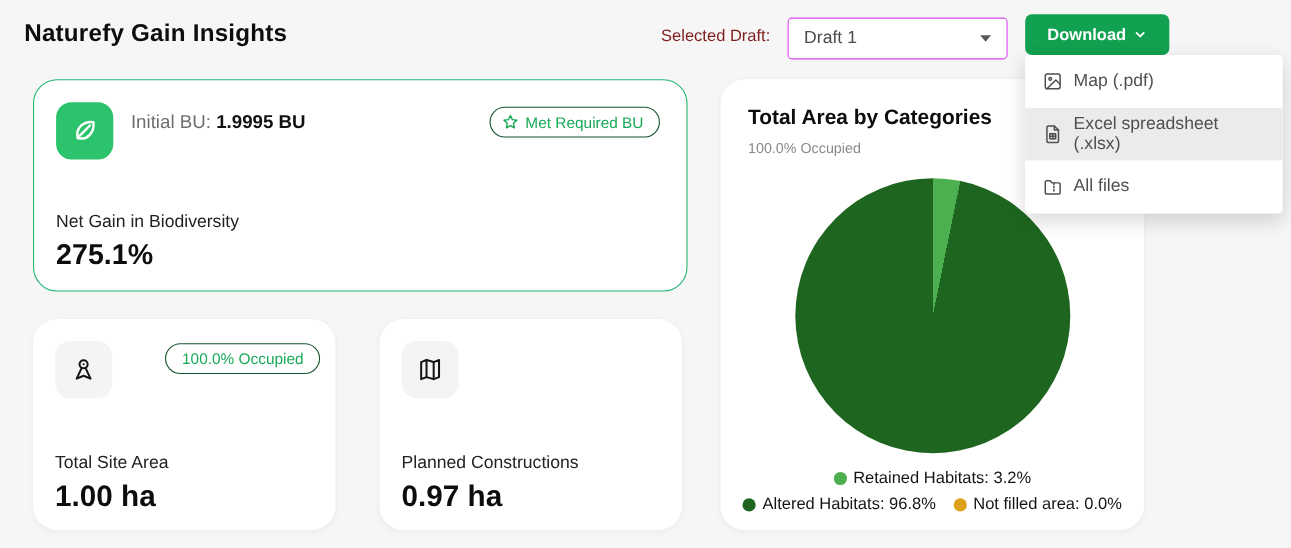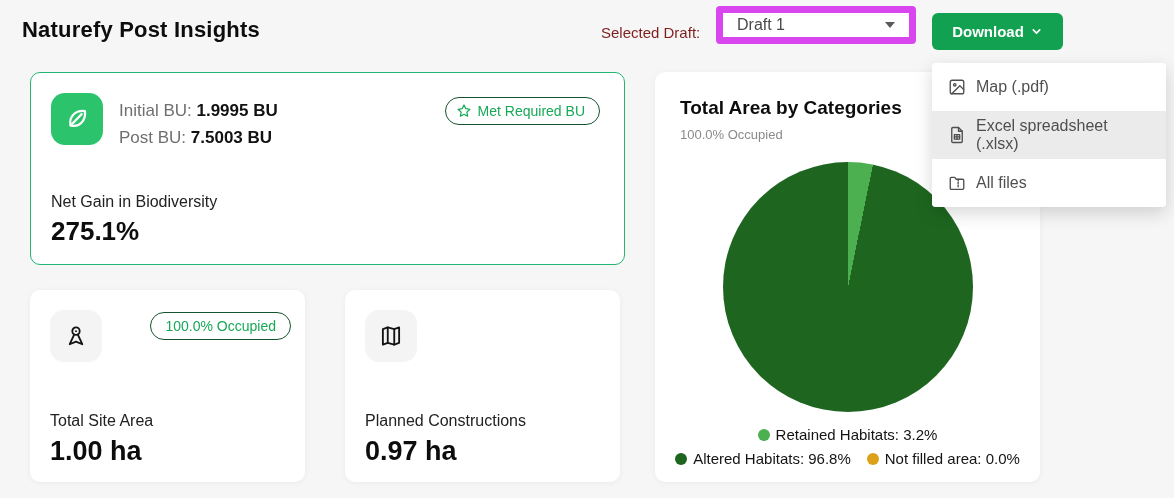--- a/index.html
+++ b/index.html
@@ -15,22 +15,22 @@
   
   .page-title {
     position:absolute; left:22px; top:17px;
     font-size:22px; font-weight:700; color:#0d0d0d; letter-spacing:.2px;
   }
   .selected-draft-label {
     position:absolute; left:601px; top:24px;
     font-size:15px; color:#7f1d1d;
   }
   .draft-select {
-    position:absolute; left:716px; top:6px; width:200px; height:38px;
-    background:#fff; border:7px solid #d946ef; border-radius:4px;
+    position:absolute; left:716px; top:16px; width:200px; height:38px;
+    background:#fff; border:1px solid #d946ef; border-radius:4px;
     display:flex; align-items:center; justify-content:space-between;
     padding:0 14px; font-size:16px; color:#4a4a4a; cursor:pointer;
   }
   .select-caret {
     width:0; height:0;
     border-left:5px solid transparent; border-right:5px solid transparent;
     border-top:6px solid #5a5a5a;
   }
   .download-btn {
     position:absolute; left:932px; top:13px; width:131px; height:37px;
@@ -38,33 +38,33 @@
     color:#fff; font-weight:700; font-size:15px;
     display:flex; align-items:center; justify-content:center; gap:6px;
     cursor:pointer; font-family:inherit;
   }
 
   
   .download-menu {
     position:absolute; left:932px; top:50px; width:234px;
     background:#fff; border-radius:4px;
     box-shadow:0 6px 18px rgba(0,0,0,.16);
-    z-index:20; overflow:hidden;margin-top:13px;
+    z-index:20; overflow:hidden;
   }
   .menu-item {
     height:48px; display:flex; align-items:center; gap:10px;
     padding:0 16px; font-size:16px; color:#4f4f4f; cursor:pointer;
     background:#fff;
   }
   .menu-item.highlighted { background:#ebebeb; }
   .menu-item svg { flex:0 0 auto; }
 
   
   .card {
-    position:absolute; background:#fff; border-radius:10px;
+    position:absolute; background:#fff; border-radius:22px;
     box-shadow:0 1px 6px rgba(0,0,0,.05);
   }
   .bio-card {
     left:30px; top:72px; width:595px; height:193px;
     border:1px solid #22b573; box-shadow:none;
   }
   .icon-square {
     position:absolute; left:20px; top:20px; width:52px; height:52px;
     border-radius:14px; display:flex; align-items:center; justify-content:center;
   }
@@ -103,21 +103,21 @@
     margin:20px auto 0;
   }
   .legend { margin-top:14px; display:flex; flex-direction:column; align-items:center; gap:7px; }
   .legend-row { display:flex; gap:16px; }
   .legend-item { display:flex; align-items:center; gap:6px; font-size:15px; color:#141414; white-space:nowrap; }
   .legend-dot { width:12px; height:12px; border-radius:50%; flex:0 0 auto; }
 </style>
 </head>
 <body>
 
-<div class="page-title">Naturefy Post Insights</div>
+<div class="page-title">Naturefy Gain Insights</div>
 
 <div class="selected-draft-label">Selected Draft:</div>
 
 <div class="draft-select">
   <span>Draft 1</span>
   <span class="select-caret"></span>
 </div>
 
 <button class="download-btn">
   <span>Download</span>
@@ -155,21 +155,20 @@
 
 <div class="card bio-card">
   <div class="icon-square green">
     <svg width="28" height="28" viewBox="0 0 24 24" fill="none" stroke="#fff" stroke-width="1.9" stroke-linecap="round" stroke-linejoin="round">
         <path d="M6.5 17.5C4.8 9.8 10.8 4.3 18.8 5.2 19.8 13.4 13.9 19.6 6.5 17.5Z"></path>
         <path d="M6.5 17.5L16 7.8"></path>
       </svg>
   </div>
   <div class="bu-lines">
     <div><span class="bu-label">Initial BU:</span> <span class="bu-value">1.9995 BU</span></div>
-    <div><span class="bu-label">Post BU:</span> <span class="bu-value">7.5003 BU</span></div>
   </div>
   <div class="pill-badge">
     <svg width="16" height="16" viewBox="0 0 24 24" fill="none" stroke="#18a957" stroke-width="1.9" stroke-linecap="round" stroke-linejoin="round">
         <path d="M12 3l2.7 5.6 6.1.8-4.5 4.3 1.1 6.1L12 16.9l-5.4 2.9 1.1-6.1L3.2 9.4l6.1-.8z"></path>
       </svg>
     <span>Met Required BU</span>
   </div>
   <div class="stat-label">Net Gain in Biodiversity</div>
   <div class="stat-value">275.1%</div>
 </div>

